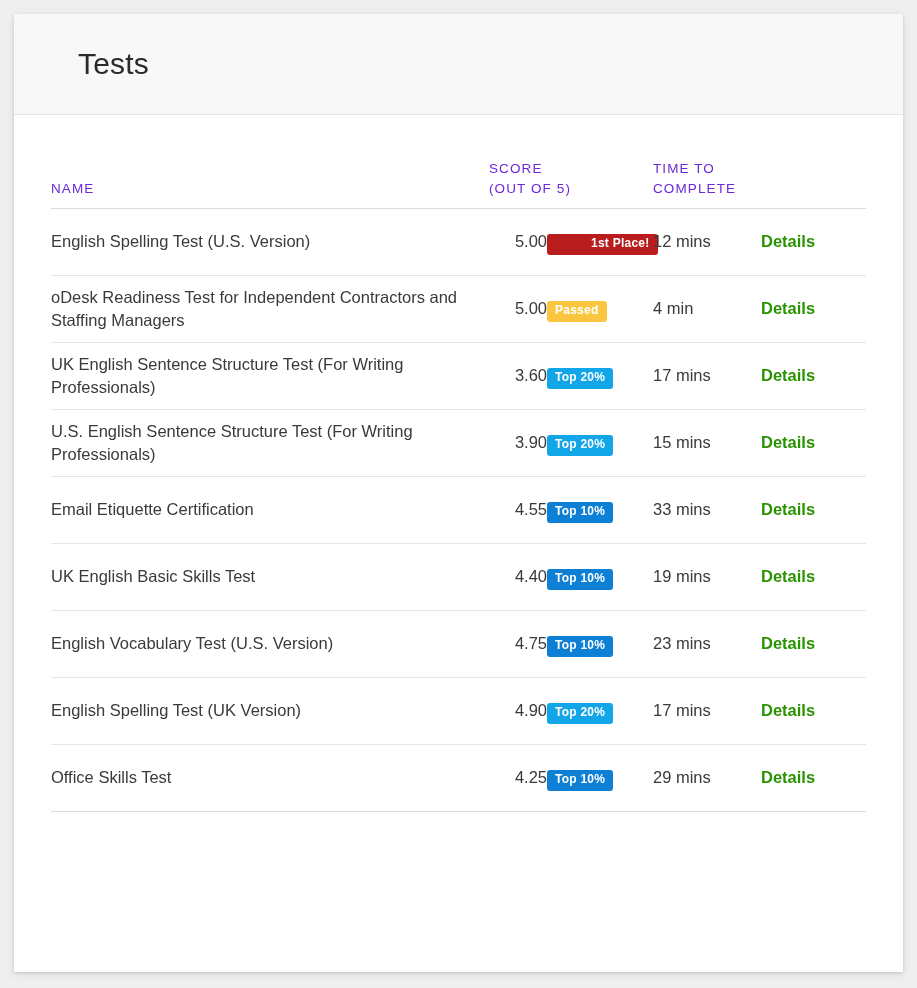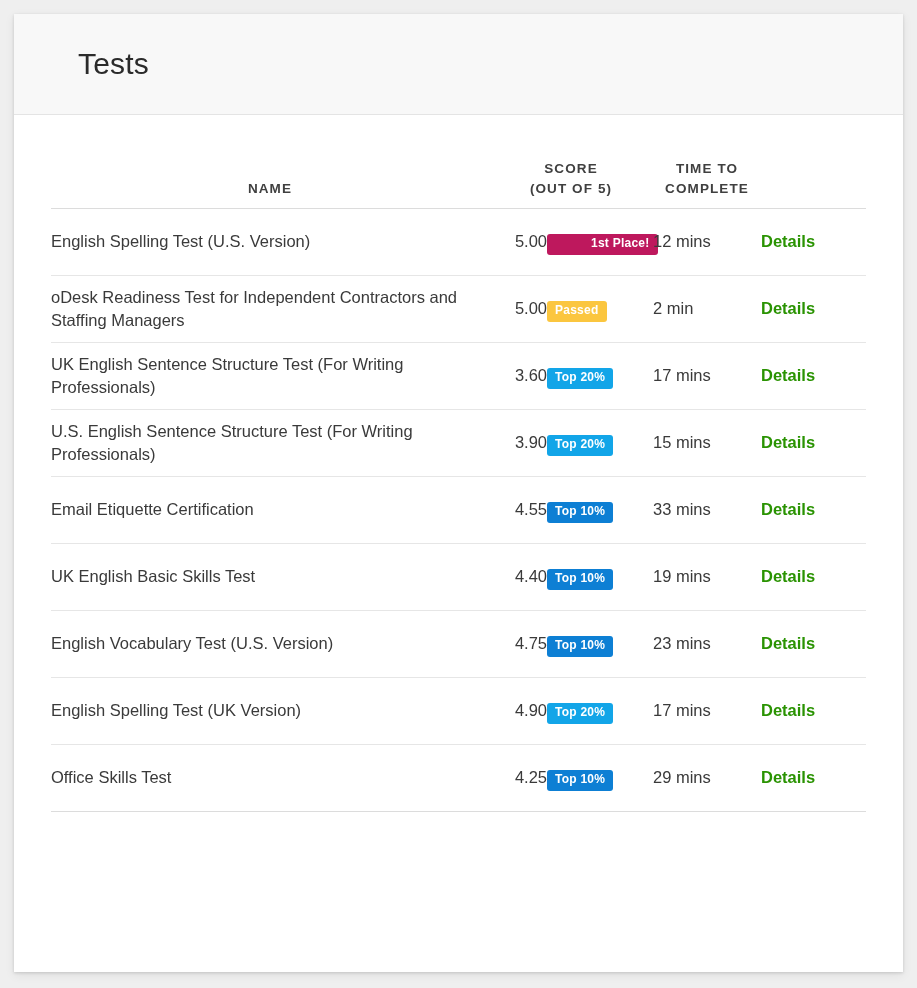--- a/index.html
+++ b/index.html
@@ -44,26 +44,26 @@
   .card-body {
     padding: 0 37px;
   }
   table.tests {
     width: 815px;
     border-collapse: collapse;
     margin-top: 44px;
     table-layout: fixed;
   }
   table.tests th {
-    text-align: center;
+    text-align: left;
     vertical-align: bottom;
     font-size: 13.5px;
-    font-weight: 700;
+    font-weight: 400;
     letter-spacing: 1.1px;
-    color: #404040;
+    color: #6d28d9;
     padding: 0 0 10px 0;
     line-height: 1.45;
     border-bottom: 1px solid #dcdcdc;
   }
   table.tests td {
     border-bottom: 1px solid #e6e6e6;
     padding: 0;
     vertical-align: middle;
     font-size: 16.5px;
     color: #3a3a3a;
@@ -151,29 +151,29 @@
             <span>TIME TO</span><br>
             <span>COMPLETE</span>
           </th>
           <th class="h-action"></th>
         </tr>
       </thead>
       <tbody id="tests-body">
           <tr class="test-row">
             <td class="t-name">English Spelling Test (U.S. Version)</td>
             <td class="t-score">5.00</td>
-            <td class="t-badge"><span class="badge" style="background: #be185d; padding-left: 44px;">1st Place!</span></td>
+            <td class="t-badge"><span class="badge" style="background: #b91c1c; padding-left: 44px;">1st Place!</span></td>
             <td class="t-time">12 mins</td>
             <td class="t-action"><a class="details-link" href="#">Details</a></td>
           </tr>
           <tr class="test-row">
             <td class="t-name">oDesk Readiness Test for Independent Contractors and Staffing Managers</td>
             <td class="t-score">5.00</td>
             <td class="t-badge"><span class="badge" style="background: rgb(251, 198, 63);">Passed</span></td>
-            <td class="t-time">2 min</td>
+            <td class="t-time">4 min</td>
             <td class="t-action"><a class="details-link" href="#">Details</a></td>
           </tr>
           <tr class="test-row">
             <td class="t-name">UK English Sentence Structure Test (For Writing Professionals)</td>
             <td class="t-score">3.60</td>
             <td class="t-badge"><span class="badge" style="background: rgb(18, 165, 232);">Top 20%</span></td>
             <td class="t-time">17 mins</td>
             <td class="t-action"><a class="details-link" href="#">Details</a></td>
           </tr>
           <tr class="test-row">

